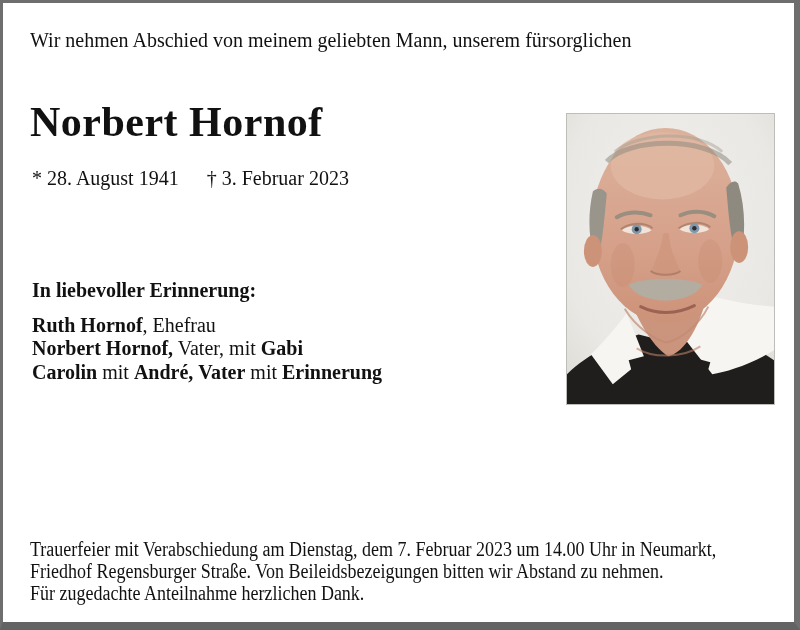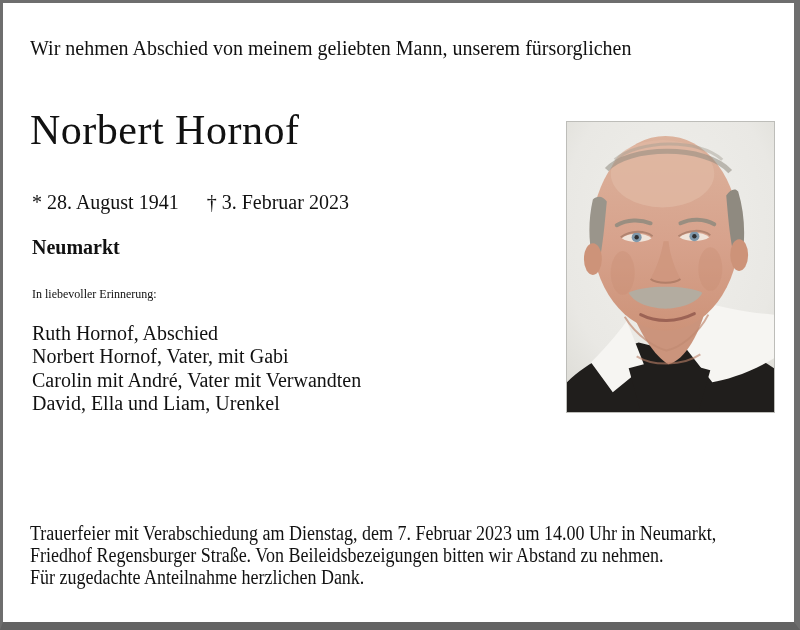--- a/index.html
+++ b/index.html
@@ -9,30 +9,30 @@
     box-sizing:border-box;
     background:#ffffff;
     border-top:3px solid #6e6e6e;
     border-left:3px solid #6e6e6e;
     border-right:6px solid #6e6e6e;
     border-bottom:8px solid #636363;
     font-family:"Liberation Serif", serif;
     color:#111111;
     overflow:hidden;
   }
-  .abs{position:absolute;margin-top:8px;}
+  .abs{position:absolute;}
   .intro{left:27px;top:25px;font-size:20px;line-height:24px;}
-  .name{left:27px;top:98px;font-size:42px;font-weight:normal;line-height:1;letter-spacing:0.5px;}
-  .dates{left:29px;top:180px;font-size:20px;}
+  .name{left:27px;top:98px;font-size:42px;font-weight:bold;line-height:1;letter-spacing:0.5px;}
+  .dates{left:29px;top:164px;font-size:20px;}
   .dates .death{margin-left:28px;}
   .city{left:29px;top:225px;font-size:20px;font-weight:bold;}
-  .remember{left:29px;top:276px;font-size:12px;}
+  .remember{left:29px;top:276px;font-size:20px;font-weight:bold;}
   .mourners{left:29px;top:311px;font-size:20px;line-height:23.3px;}
-  .mourners .b{font-weight:normal;}
-  .funeral{left:27px;top:512px;font-size:20px;line-height:21.8px;}
+  .mourners .b{font-weight:bold;}
+  .funeral{left:27px;top:536px;font-size:20px;line-height:21.8px;}
   .funeral .line{transform:scaleX(0.90);transform-origin:left center;white-space:nowrap;}
   .photo{
     left:563px;top:110px;width:209px;height:292px;
     border:1px solid #bdbdb9;box-sizing:border-box;
   }
   .photo svg{display:block;width:100%;height:100%;}
 </style>
 </head>
 <body>
 
@@ -41,29 +41,27 @@
   <div class="abs intro">
       <div class="line">Wir nehmen Abschied von meinem geliebten Mann, unserem fürsorglichen</div>
     </div>
 
   <div class="abs name">Norbert Hornof</div>
 
   <div class="abs dates">
     <span>* 28. August 1941</span><span class="death">† 3. Februar 2023</span>
   </div>
 
-  <div class="abs city">Neumarkt</div>
 
   <div class="abs remember">In liebevoller Erinnerung:</div>
 
   <div class="abs mourners">
-      <div class="line"><span class="b">Ruth Hornof</span><span>, Abschied</span></div>
+      <div class="line"><span class="b">Ruth Hornof</span><span>, Ehefrau</span></div>
       <div class="line"><span class="b">Norbert Hornof,</span><span> Vater, mit </span><span class="b">Gabi</span></div>
-      <div class="line"><span class="b">Carolin</span><span> mit </span><span class="b">André,</span><span> </span><span class="b">Vater</span><span> mit </span><span class="b">Verwandten</span></div>
-      <div class="line"><span class="b">David</span><span>, </span><span class="b">Ella</span><span> und </span><span class="b">Liam</span><span>, Urenkel</span></div>
+      <div class="line"><span class="b">Carolin</span><span> mit </span><span class="b">André,</span><span> </span><span class="b">Vater</span><span> mit </span><span class="b">Erinnerung</span></div>
     </div>
 
   <div class="abs funeral">
       <div class="line">Trauerfeier mit Verabschiedung am Dienstag, dem 7. Februar 2023 um 14.00 Uhr in Neumarkt,</div>
       <div class="line">Friedhof Regensburger Straße. Von Beileidsbezeigungen bitten wir Abstand zu nehmen.</div>
       <div class="line">Für zugedachte Anteilnahme herzlichen Dank.</div>
     </div>
 
   <div class="abs photo">
     <svg viewBox="0 0 208 292" preserveAspectRatio="none">

